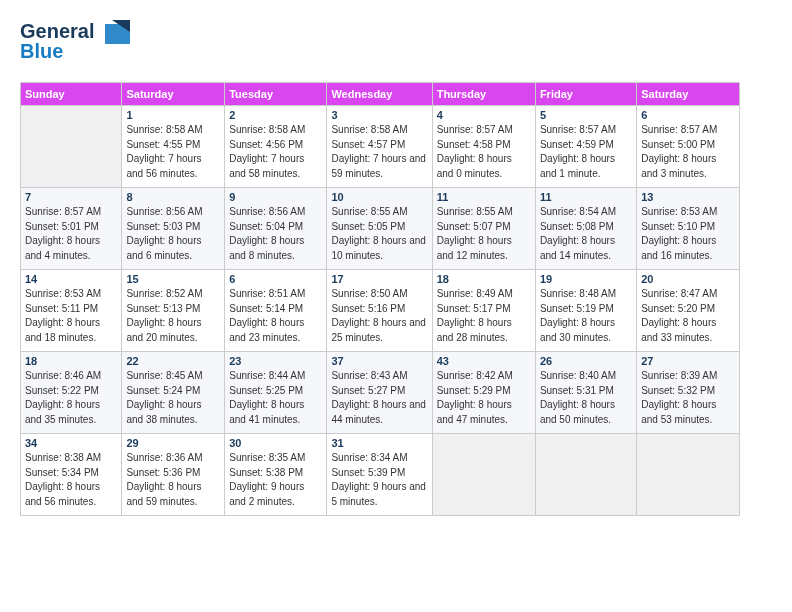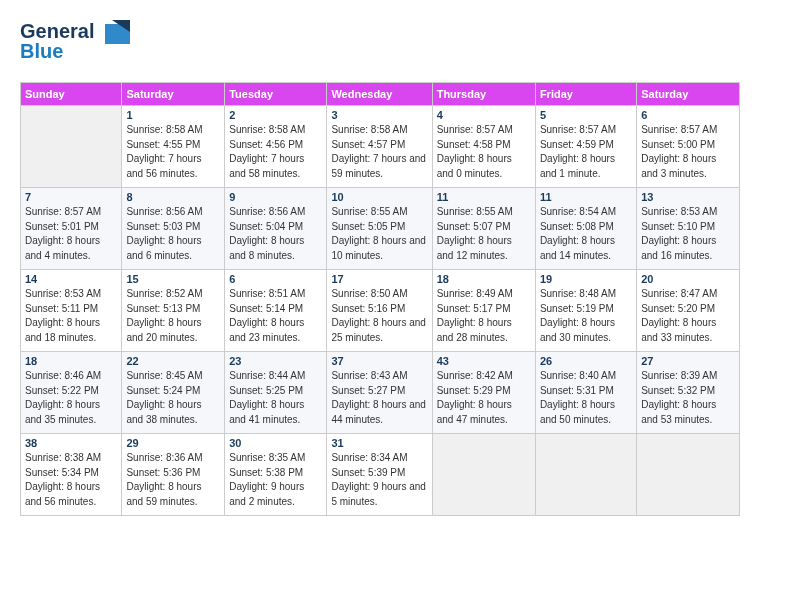--- a/index.html
+++ b/index.html
@@ -227,21 +227,21 @@
             <span class="day-number">26</span>
             <div class="day-info">Sunrise: 8:40 AM<br>Sunset: 5:31 PM<br>Daylight: 8 hours and 50 minutes.</div>
           </td>
           <td>
             <span class="day-number">27</span>
             <div class="day-info">Sunrise: 8:39 AM<br>Sunset: 5:32 PM<br>Daylight: 8 hours and 53 minutes.</div>
           </td>
         </tr>
         <tr>
           <td>
-            <span class="day-number">38</span>
+            <span class="day-number">34</span>
             <div class="day-info">Sunrise: 8:38 AM<br>Sunset: 5:34 PM<br>Daylight: 8 hours and 56 minutes.</div>
           </td>
           <td>
             <span class="day-number">29</span>
             <div class="day-info">Sunrise: 8:36 AM<br>Sunset: 5:36 PM<br>Daylight: 8 hours and 59 minutes.</div>
           </td>
           <td>
             <span class="day-number">30</span>
             <div class="day-info">Sunrise: 8:35 AM<br>Sunset: 5:38 PM<br>Daylight: 9 hours and 2 minutes.</div>
           </td>

